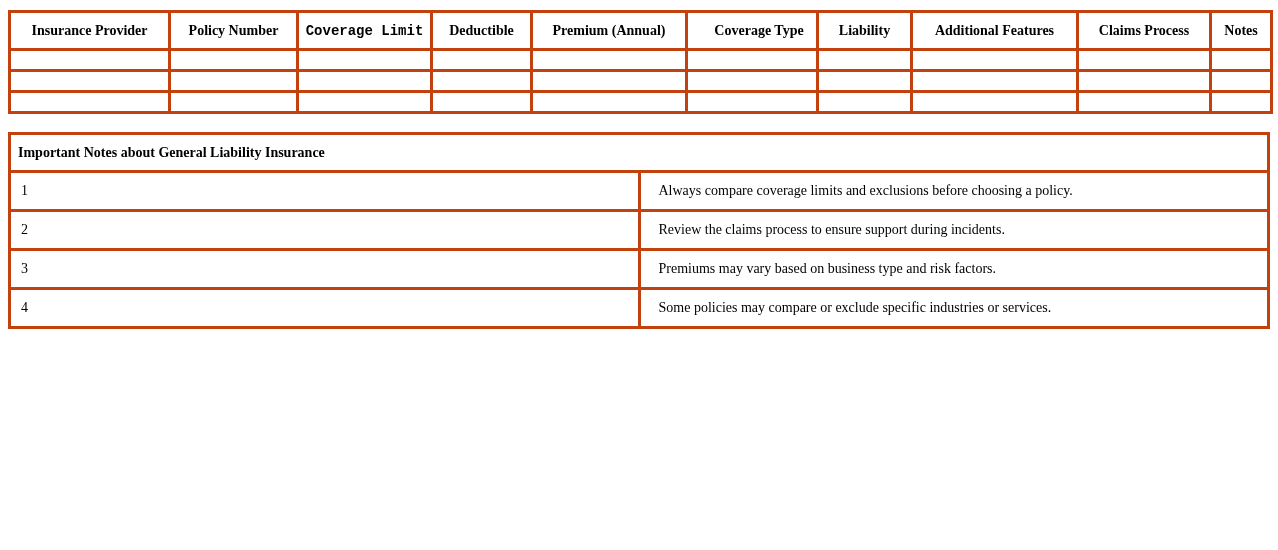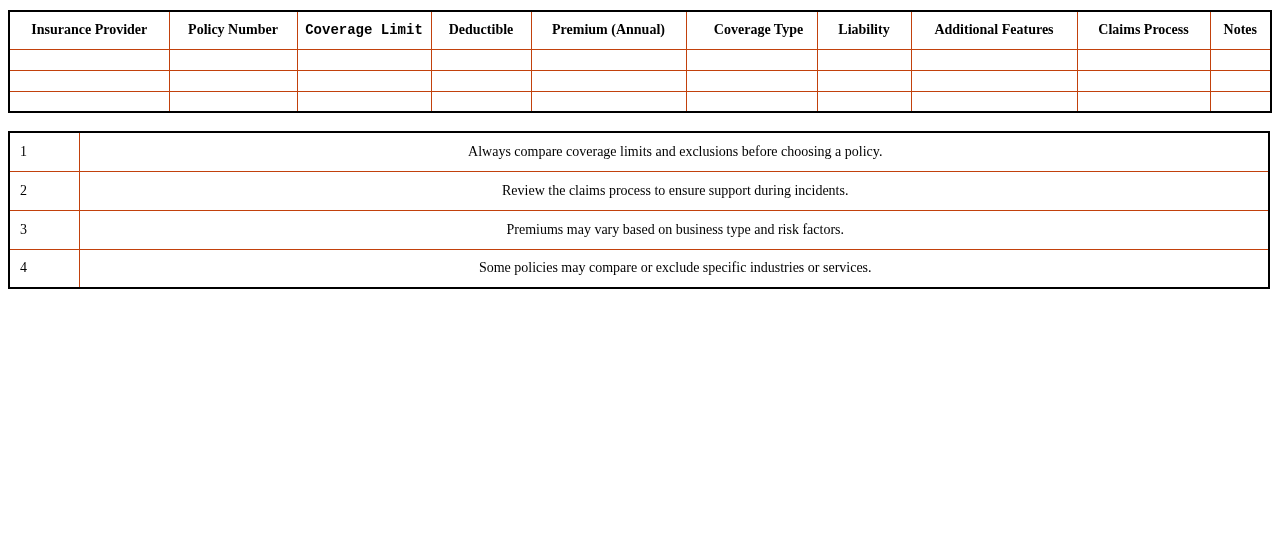--- a/index.html
+++ b/index.html
@@ -21,21 +21,21 @@
     table-layout: fixed;
   }
   .doc-table {
     margin-left: 8px;
     width: 1262px;
     border: 2px solid #000000;
   }
   .policy-table { margin-top: 10px; }
   .notes-table  { margin-top: 18px; }
   .doc-table th, .doc-table td {
-    border: 1px solid #c2410c;
+    border: 3px solid #c2410c;
     font-size: 14px;
     overflow: hidden;
     white-space: nowrap;
   }
   .policy-table th {
     height: 38px;
     font-weight: bold;
     text-align: center;
     vertical-align: middle;
     padding: 0 2px;
@@ -51,23 +51,22 @@
     padding: 0 0 0 7px;
     font-size: 14px;
   }
   .note-num {
     width: 70px;
     padding-left: 10px;
     height: 39px;
     vertical-align: middle;
   }
   .note-text {
-    padding-left: 4px;
+    padding-left: 18px;
     vertical-align: middle;
-    text-align: center;
   }
 </style>
 </head>
 <body>
 
 <div class="page">
 
   <table class="doc-table policy-table">
     <thead>
       <tr>
@@ -118,20 +117,23 @@
           <td></td>
           <td></td>
           <td></td>
           <td></td>
         </tr>
       </tbody>
   </table>
 
   <table class="doc-table notes-table">
     <tbody>
+      <tr>
+        <td class="notes-title-cell" colspan="2">Important Notes about General Liability Insurance</td>
+      </tr>
     <tr>
           <td class="note-num">1</td>
           <td class="note-text">Always compare coverage limits and exclusions before choosing a policy.</td>
         </tr>
         <tr>
           <td class="note-num">2</td>
           <td class="note-text">Review the claims process to ensure support during incidents.</td>
         </tr>
         <tr>
           <td class="note-num">3</td>

